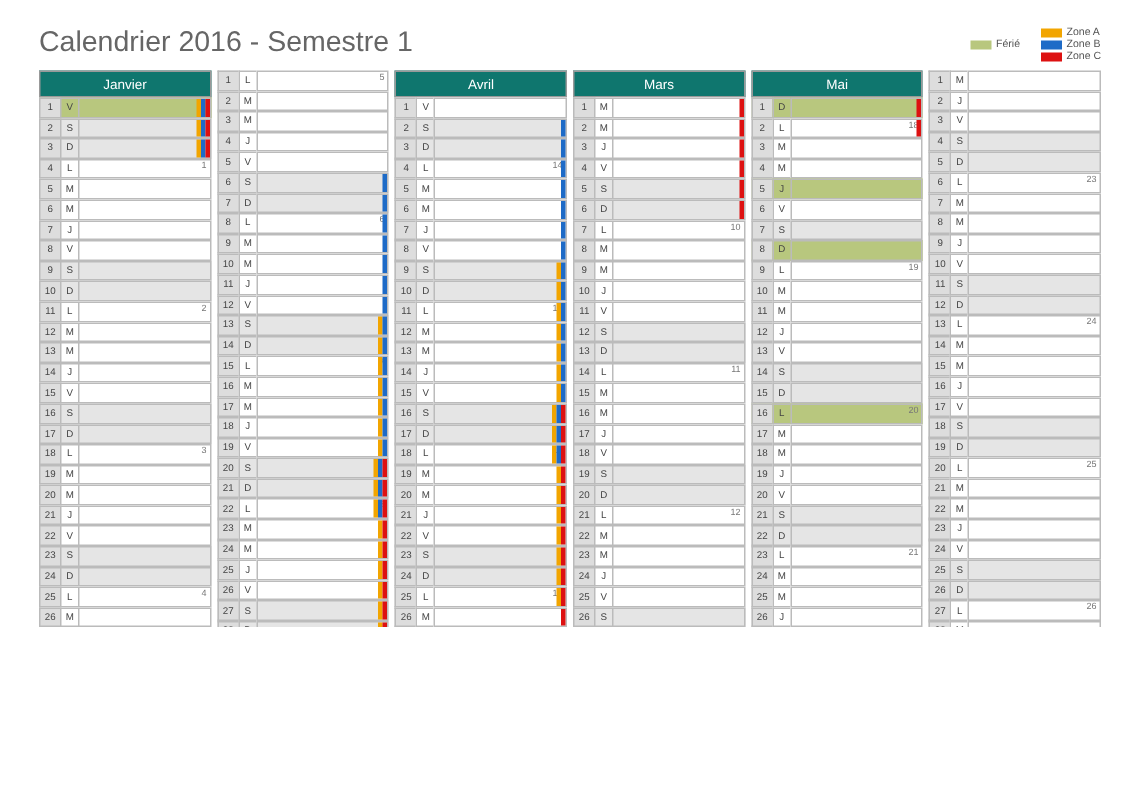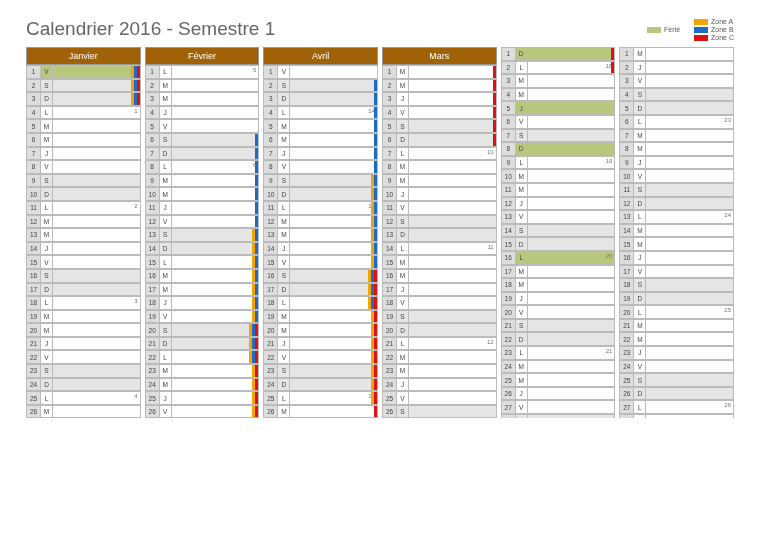--- a/index.html
+++ b/index.html
@@ -5,21 +5,21 @@
 html,body{margin:0;padding:0;background:#fff;font-family:Arial,Helvetica,sans-serif}
 .page{width:760px;height:418px;box-sizing:border-box;padding:18px 26px 8px;position:relative}
 .head{display:flex;justify-content:space-between;align-items:flex-start;margin-bottom:6px}
 .title{font-size:19px;color:#666;font-weight:400}
 .legend{display:flex;gap:14px;font-size:7px;color:#555}
 .lg-col{display:flex;flex-direction:column;gap:1px}
 .lg-row{display:flex;align-items:center;gap:3px}
 .sw{width:14px;height:6px}
 .cal{display:flex;gap:4px}
 .mon{flex:1;display:flex;flex-direction:column}
-.mh{background:#a16207;color:#fff;text-align:center;font-size:9px;padding:3px 0;border:1px solid #999}
+.mh{background:#0f766e;color:#fff;text-align:center;font-size:9px;padding:3px 0;border:1px solid #999}
 .rows{display:flex;flex-direction:column}
 .row{display:flex;height:13.6px;box-sizing:border-box;background:#fff;position:relative}
 .row.we{background:#e5e5e5}
 .row.fe{background:#b8c77e}
 .row.empty{background:#666}
 .dn{width:14px;border:1px solid #bbb;border-right:none;font-size:6.5px;display:flex;align-items:center;justify-content:center;background:#ddd;color:#444;box-sizing:border-box}
 .dl{width:12px;border:1px solid #bbb;border-right:none;font-size:6.5px;display:flex;align-items:center;justify-content:center;color:#444;box-sizing:border-box;background:inherit}
 .cell{flex:1;border:1px solid #bbb;box-sizing:border-box;position:relative;background:inherit}
 .wk{position:absolute;right:2px;top:1px;font-size:6px;color:#777}
 .zones{position:absolute;right:0;top:0;bottom:0;display:flex}
@@ -288,21 +288,20 @@
           <div class="row we">
             <div class="dn">31</div>
             <div class="dl">D</div>
             <div class="cell">
               <div class="zones"></div>
             </div>
           </div>
         </div>
       </div>
       <div class="mon">
-        <div class="mh">Février</div>
         <div class="rows">
           <div class="row">
             <div class="dn">1</div>
             <div class="dl">L</div>
             <div class="cell">
               <span class="wk">5</span>
               <div class="zones"></div>
             </div>
           </div>
           <div class="row">
@@ -1119,20 +1118,21 @@
           <div class="row">
             <div class="dn">31</div>
             <div class="dl">J</div>
             <div class="cell">
               <div class="zones"></div>
             </div>
           </div>
         </div>
       </div>
       <div class="mon">
+        <div class="mh">Mai</div>
         <div class="rows">
           <div class="row we fe">
             <div class="dn">1</div>
             <div class="dl">D</div>
             <div class="cell">
               <div class="zones">
                 <div class="zb zc"></div>
               </div>
             </div>
           </div>

